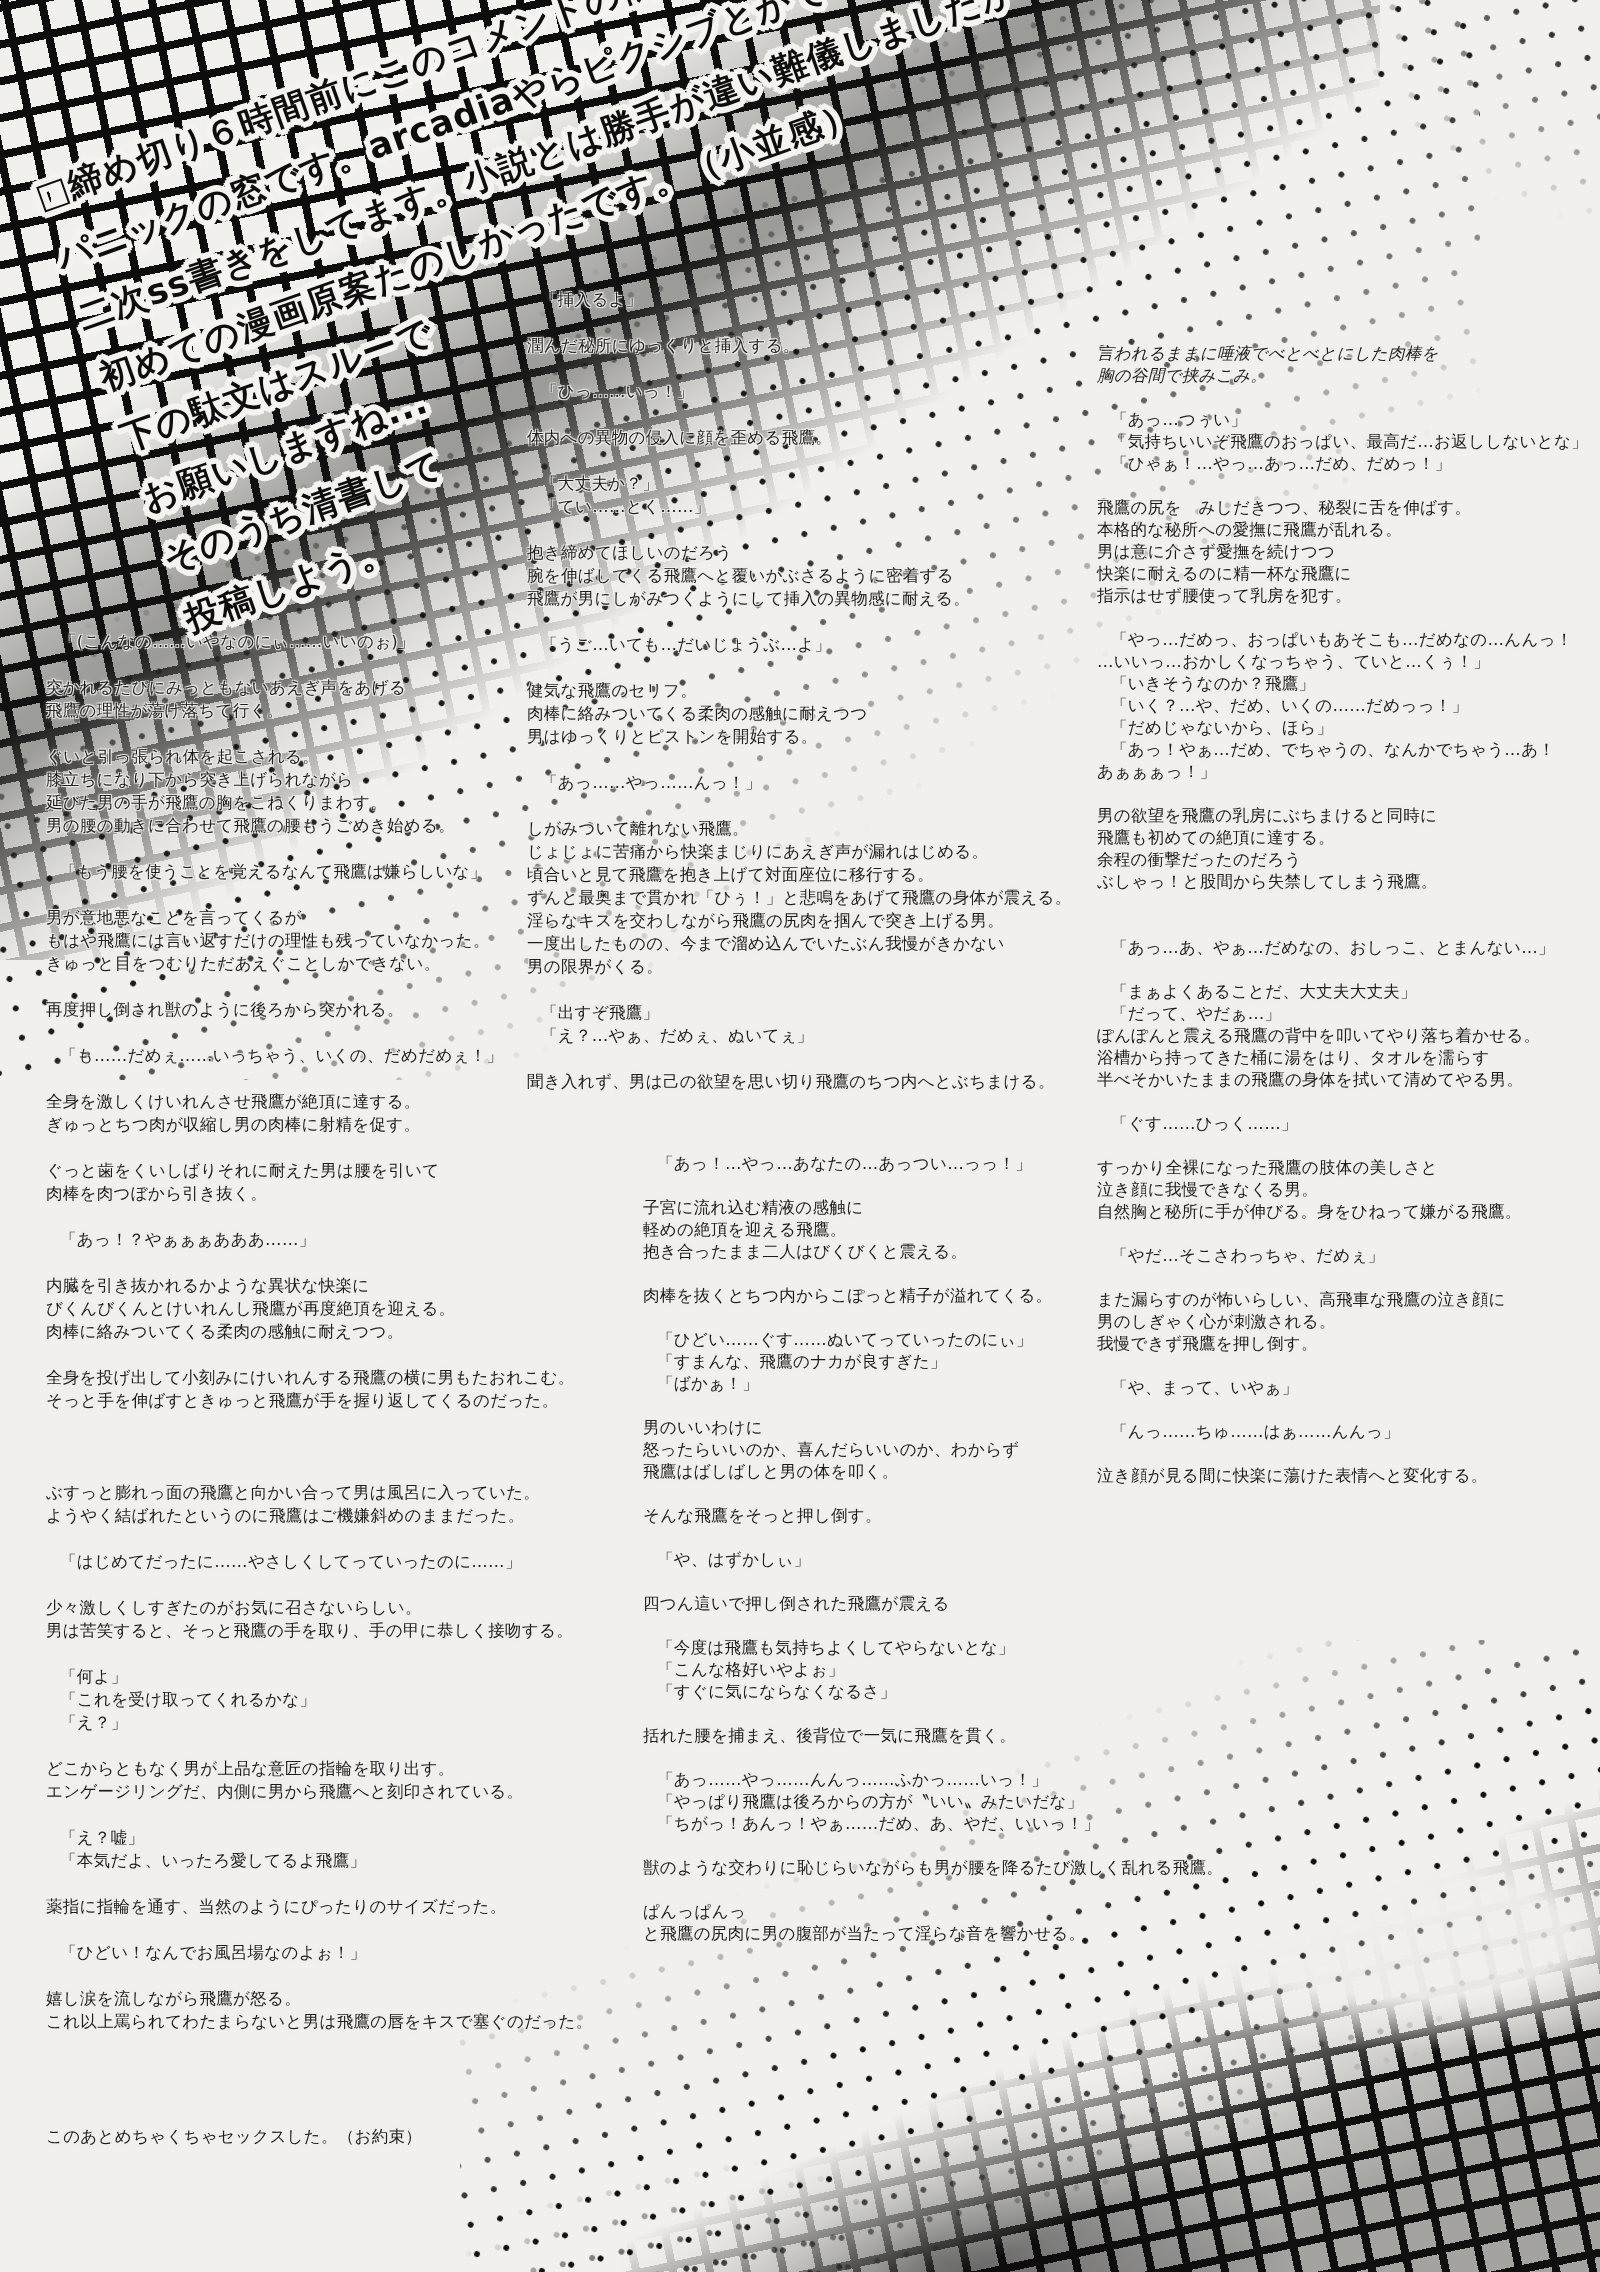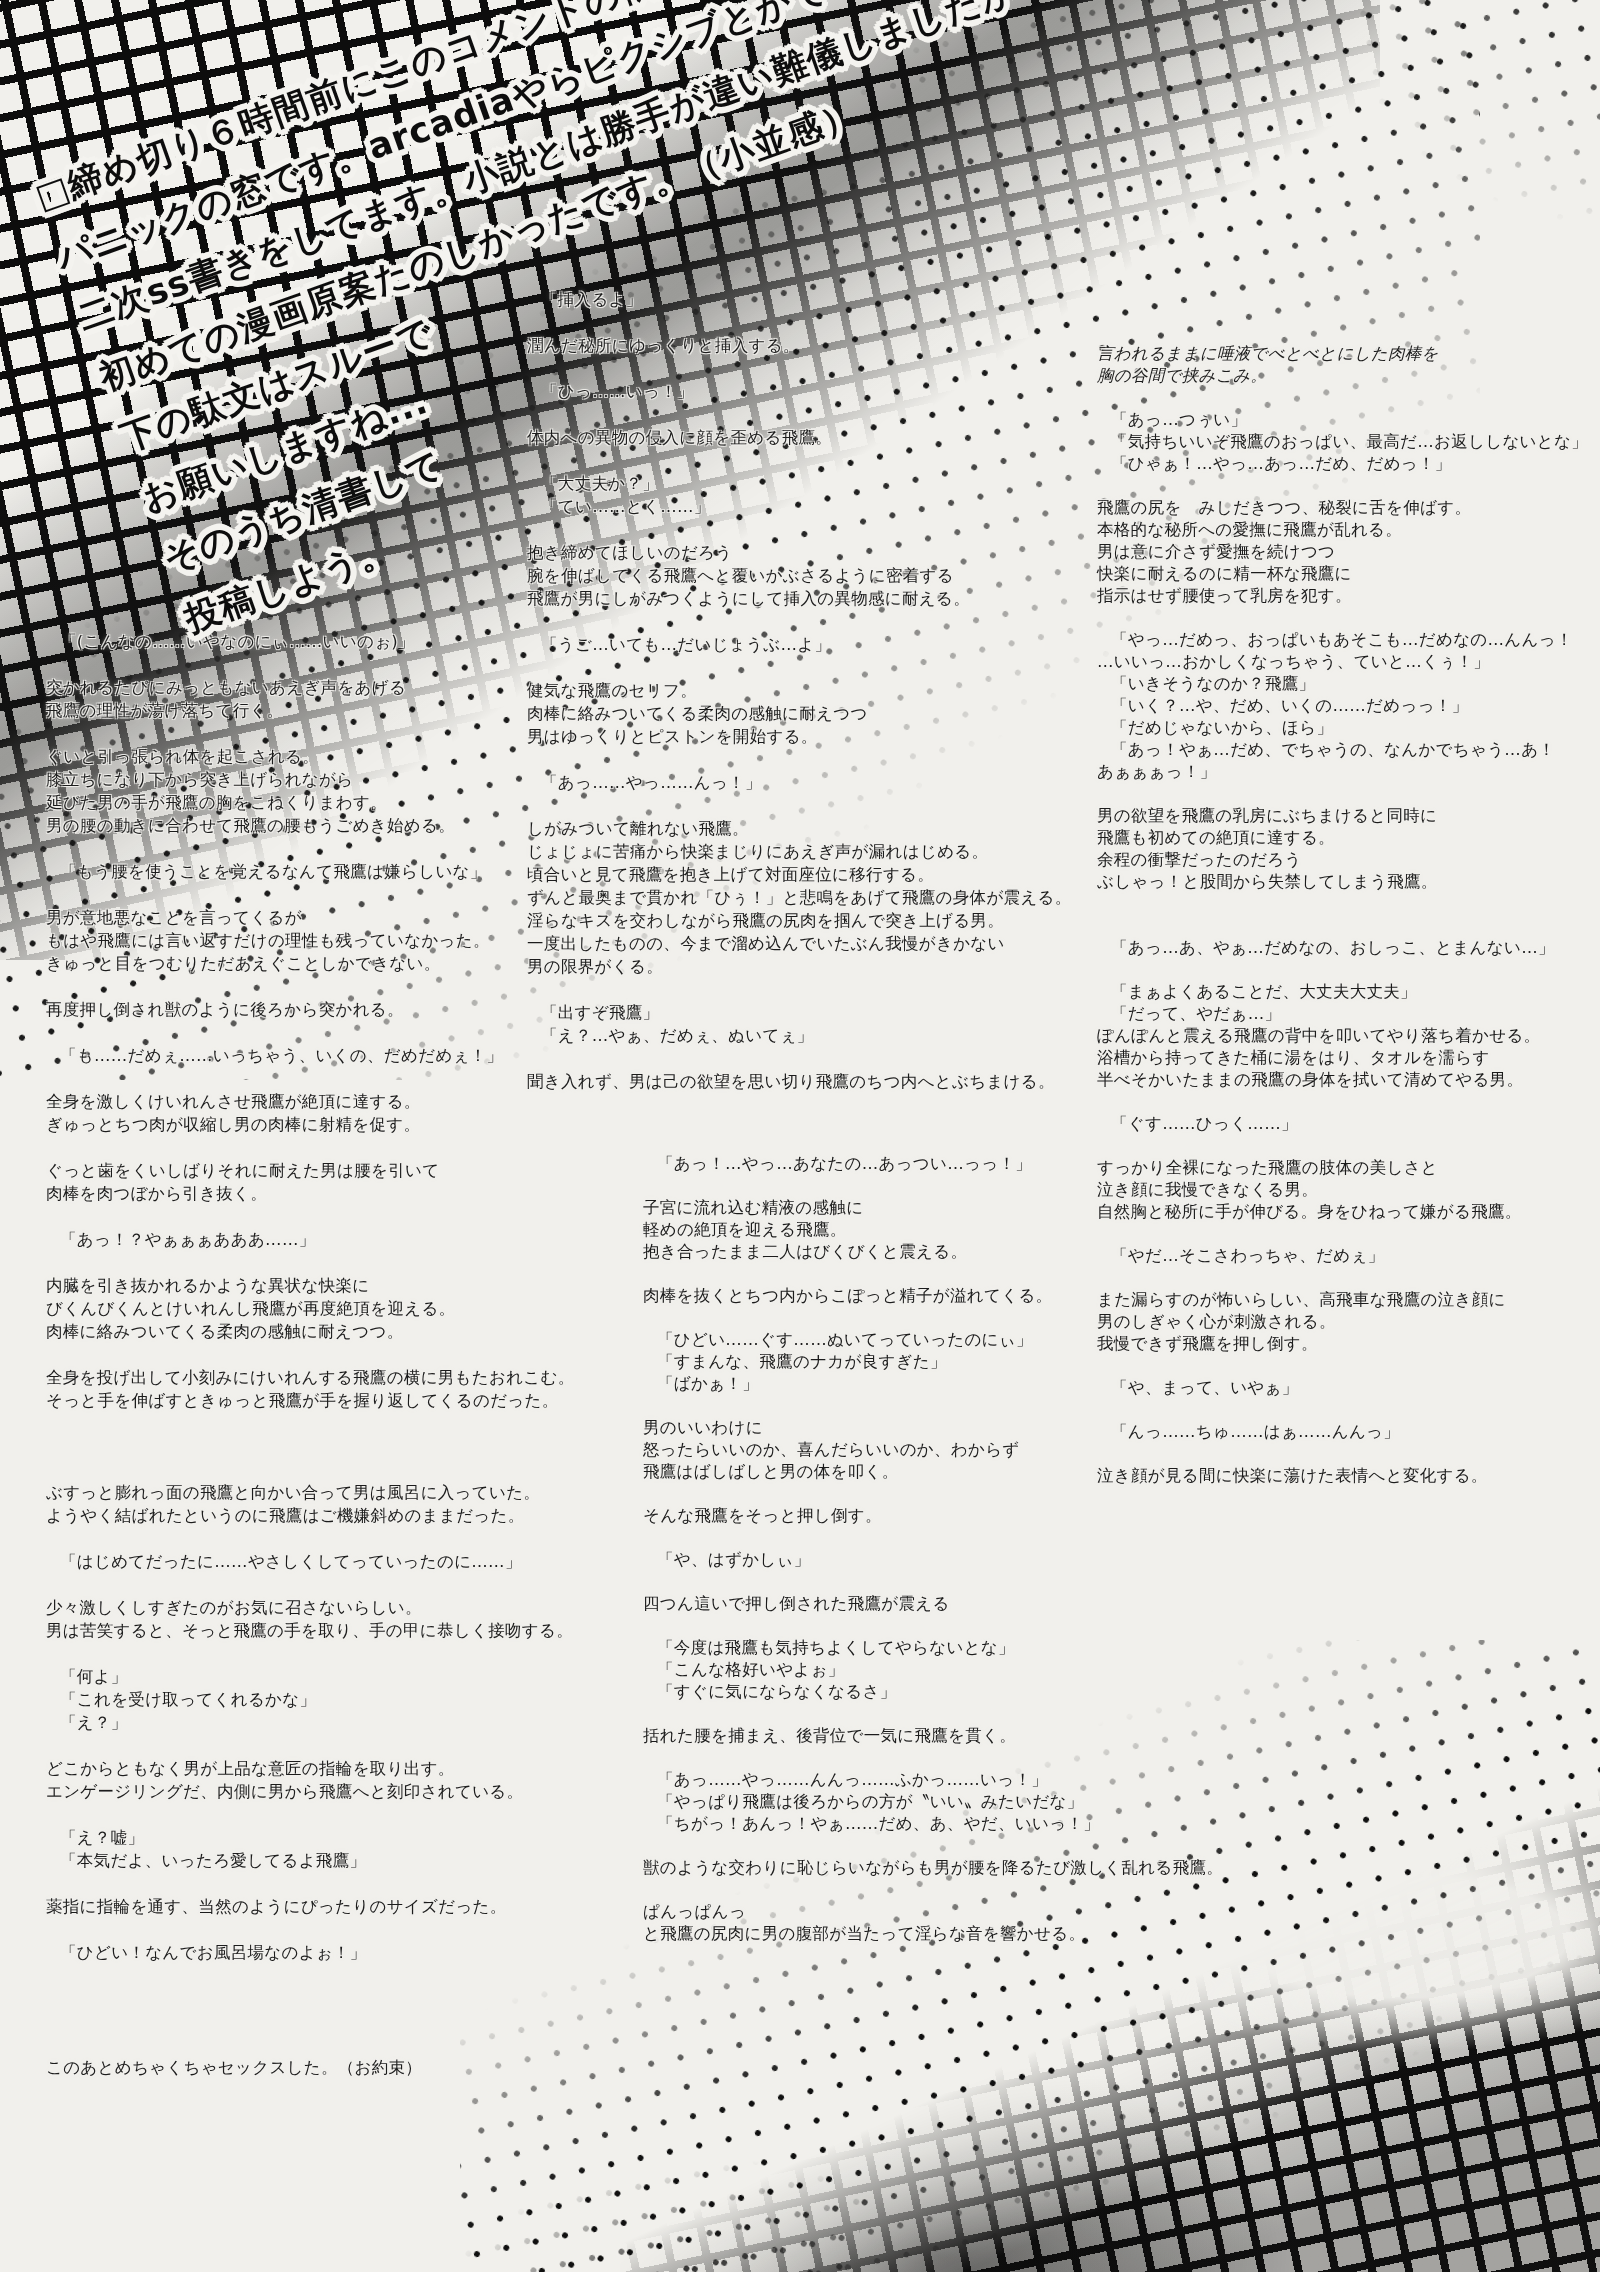--- a/index.html
+++ b/index.html
@@ -208,20 +208,24 @@
       <div style="margin-top: 23px;">
         <div class="line q">「え？嘘」</div>
         <div class="line q">「本気だよ、いったろ愛してるよ飛鷹」</div>
       </div>
       <div style="margin-top: 23px;">
         <div class="line">薬指に指輪を通す、当然のようにぴったりのサイズだった。</div>
       </div>
       <div style="margin-top: 23px;">
         <div class="line q">「ひどい！なんでお風呂場なのよぉ！」</div>
       </div>
+      <div style="margin-top: 23px;">
+        <div class="line">嬉し涙を流しながら飛鷹が怒る。</div>
+        <div class="line">これ以上罵られてわたまらないと男は飛鷹の唇をキスで塞ぐのだった。</div>
+      </div>
       <div style="margin-top: 92px;">
         <div class="line">このあとめちゃくちゃセックスした。（お約束）</div>
       </div>
     </div>
   <div class="col" id="col-mid-a">
       <div style="margin-top: 0px;">
         <div class="line q">「挿入るよ」</div>
       </div>
       <div style="margin-top: 23px;">
         <div class="line">潤んだ秘所にゆっくりと挿入する。</div>

